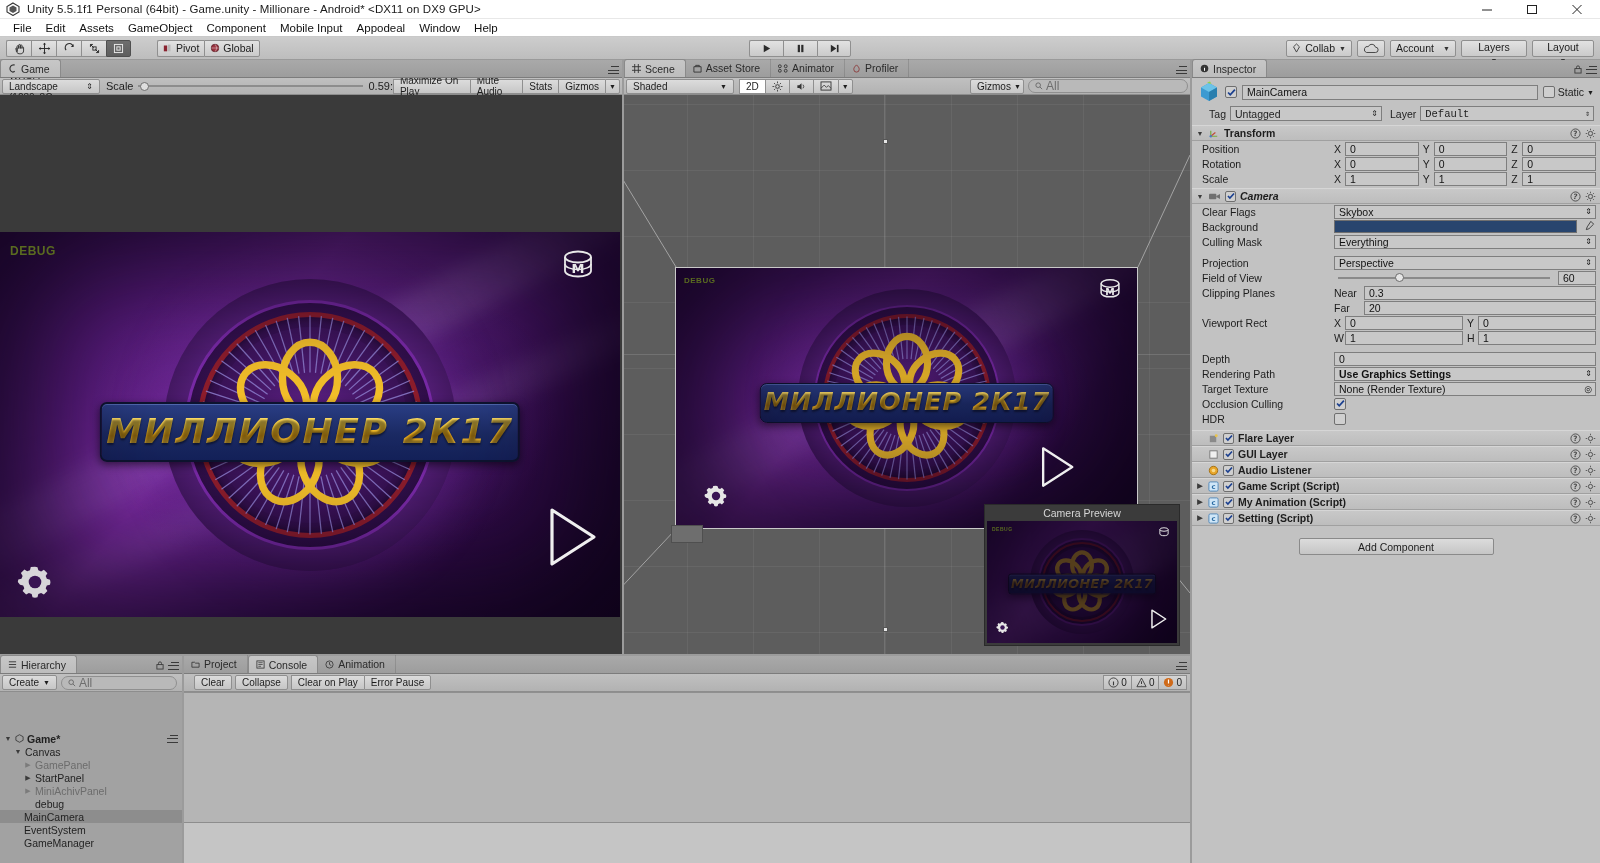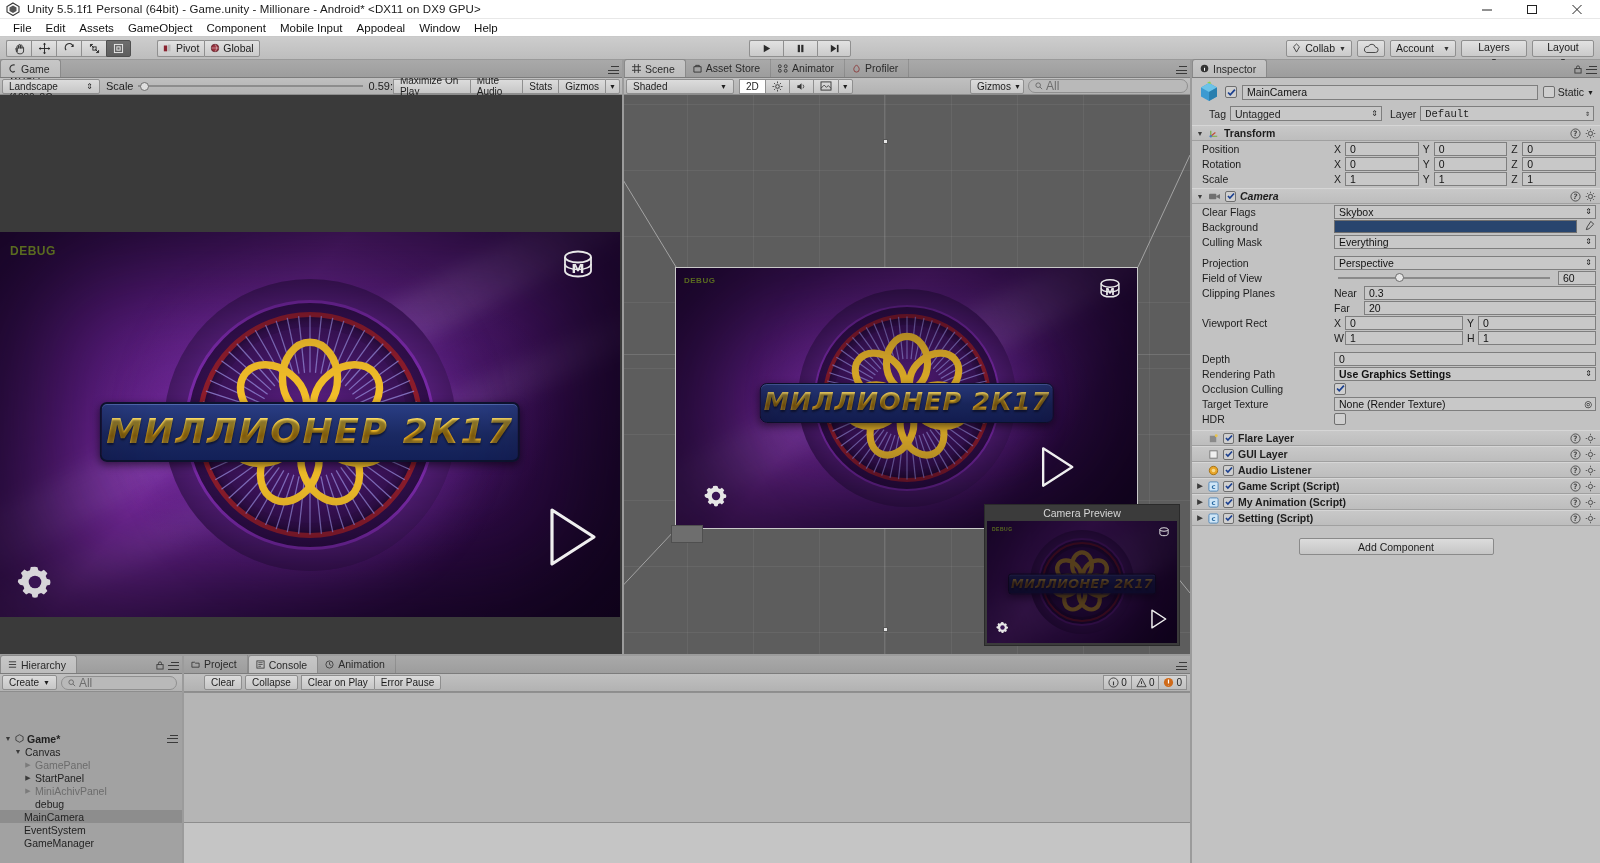--- a/index.html
+++ b/index.html
@@ -968,21 +968,21 @@
         </div>
         <div class="tab-right">
           <div class="hamburger">
               <i></i>
               <i></i>
               <i></i>
             </div>
         </div>
       </div>
       <div class="subbar" style="height:18px;position:relative;">
-        <div class="sbtn solo" style="margin-left:18px;">
+        <div class="sbtn solo" style="margin-left:8px;">
             <span>Clear</span>
           </div>
         <div class="sbtn solo" style="margin-left:3px;">
             <span>Collapse</span>
           </div>
         <div class="sbtn" style="margin-left:3px;">
             <span>Clear on Play</span>
           </div>
         <div class="sbtn endcap">
             <span>Error Pause</span>
@@ -1251,35 +1251,35 @@
           <span class="pfield">0</span>
         </div>
         <div class="prop-row">
           <span class="plabel">Rendering Path</span>
           <span class="pfield dropdown">
             <span style="font-weight:bold;">Use Graphics Settings</span>
               <span style="font-size:8px;">⇕</span>
           </span>
         </div>
         <div class="prop-row">
+          <span class="plabel">Target Texture</span>
+          <span class="pfield dropdown">
+            <span>None (Render Texture)</span>
+              <span style="font-size:9px;">◎</span>
+          </span>
+        </div>
+        <div class="prop-row">
           <span class="plabel">Occlusion Culling</span>
           <span class="chk on">
             <svg width="9" height="9" viewBox="0 0 10 10">
                 <path d="M1.2 5l2.4 2.6L8.8 1.8" stroke="#1a3f8f" stroke-width="1.9" fill="none"></path>
               </svg>
           </span>
         </div>
         <div class="prop-row">
-          <span class="plabel">Target Texture</span>
-          <span class="pfield dropdown">
-            <span>None (Render Texture)</span>
-              <span style="font-size:9px;">◎</span>
-          </span>
-        </div>
-        <div class="prop-row">
           <span class="plabel">HDR</span>
           <span class="chk"></span>
         </div>
 
         <div style="height:4px;"></div>
 
         <div class="comp-header">
           <span class="arrow"></span>
           <span style="display:inline-flex;">
             <svg width="11" height="11" viewBox="0 0 12 12">

